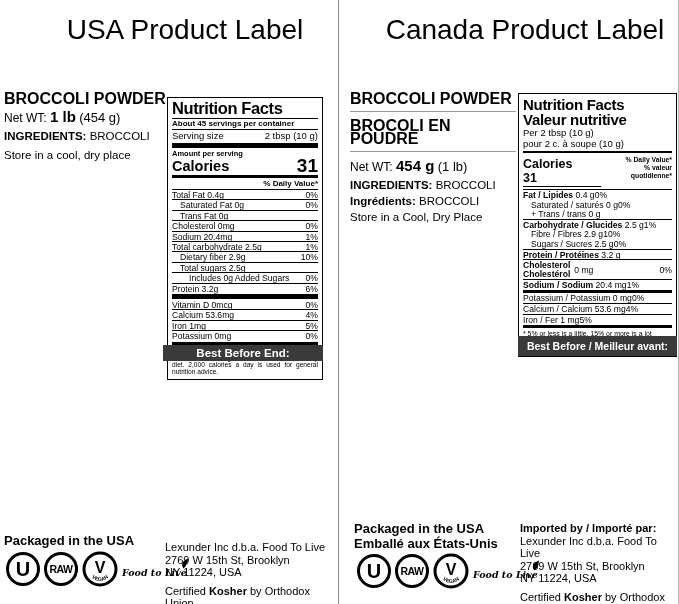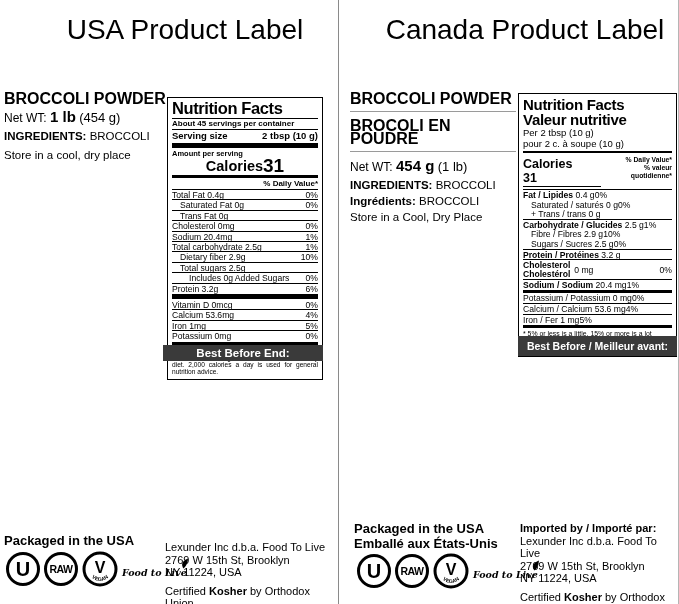--- a/index.html
+++ b/index.html
@@ -32,26 +32,26 @@
   .note{margin:0 0 9px 0;}
   .ca-info .ingr{margin:0 0 3px 0;}
 
   
   .nf-us{
     position:absolute;left:167px;top:97px;width:156px;
     border:1px solid #000;background:#fff;padding:2px 4px 3px 4px;
   }
   .nf-us-title{font-size:16.5px;font-weight:bold;line-height:17px;letter-spacing:-0.4px;border-bottom:1px solid #000;padding-bottom:1px;}
   .nf-us-servings{font-size:8px;font-weight:bold;line-height:10px;border-bottom:1px solid #000;}
-  .nf-us-ss{display:flex;justify-content:space-between;font-size:9.5px;font-weight:bold;line-height:12px;}
+  .nf-us-ss{display:flex;justify-content:space-between;font-size:9.5px;font-weight:normal;line-height:12px;}
   .bar{background:#000;}
   .bar5{height:5px;margin:1px 0;}
   .bar3{height:3px;margin:1px 0;}
   .nf-us-aps{font-size:7.5px;font-weight:bold;line-height:9px;}
-  .nf-us-cal{display:flex;justify-content:center;align-items:flex-end;line-height:15px;}
+  .nf-us-cal{display:flex;justify-content:space-between;align-items:flex-end;line-height:15px;}
   .nf-us-cal .cal-word{font-size:14.5px;font-weight:bold;}
   .nf-us-cal .cal-num{font-size:19px;font-weight:bold;line-height:16px;}
   .nf-us-dv{font-size:8px;font-weight:bold;text-align:right;line-height:10px;border-bottom:1px solid #000;}
   .us-row{display:flex;justify-content:space-between;font-size:8.6px;line-height:8.4px;padding-top:1px;border-top:1px solid #000;}
   .us-row.no-top{border-top:none;}
   .us-row .ind1{padding-left:8px;}
   .us-row .ind2{padding-left:17px;}
   .nf-us-foot{font-size:6.6px;line-height:7.2px;text-align:justify;border-top:3px solid #000;padding-top:2px;margin-top:1px;}
 
   

